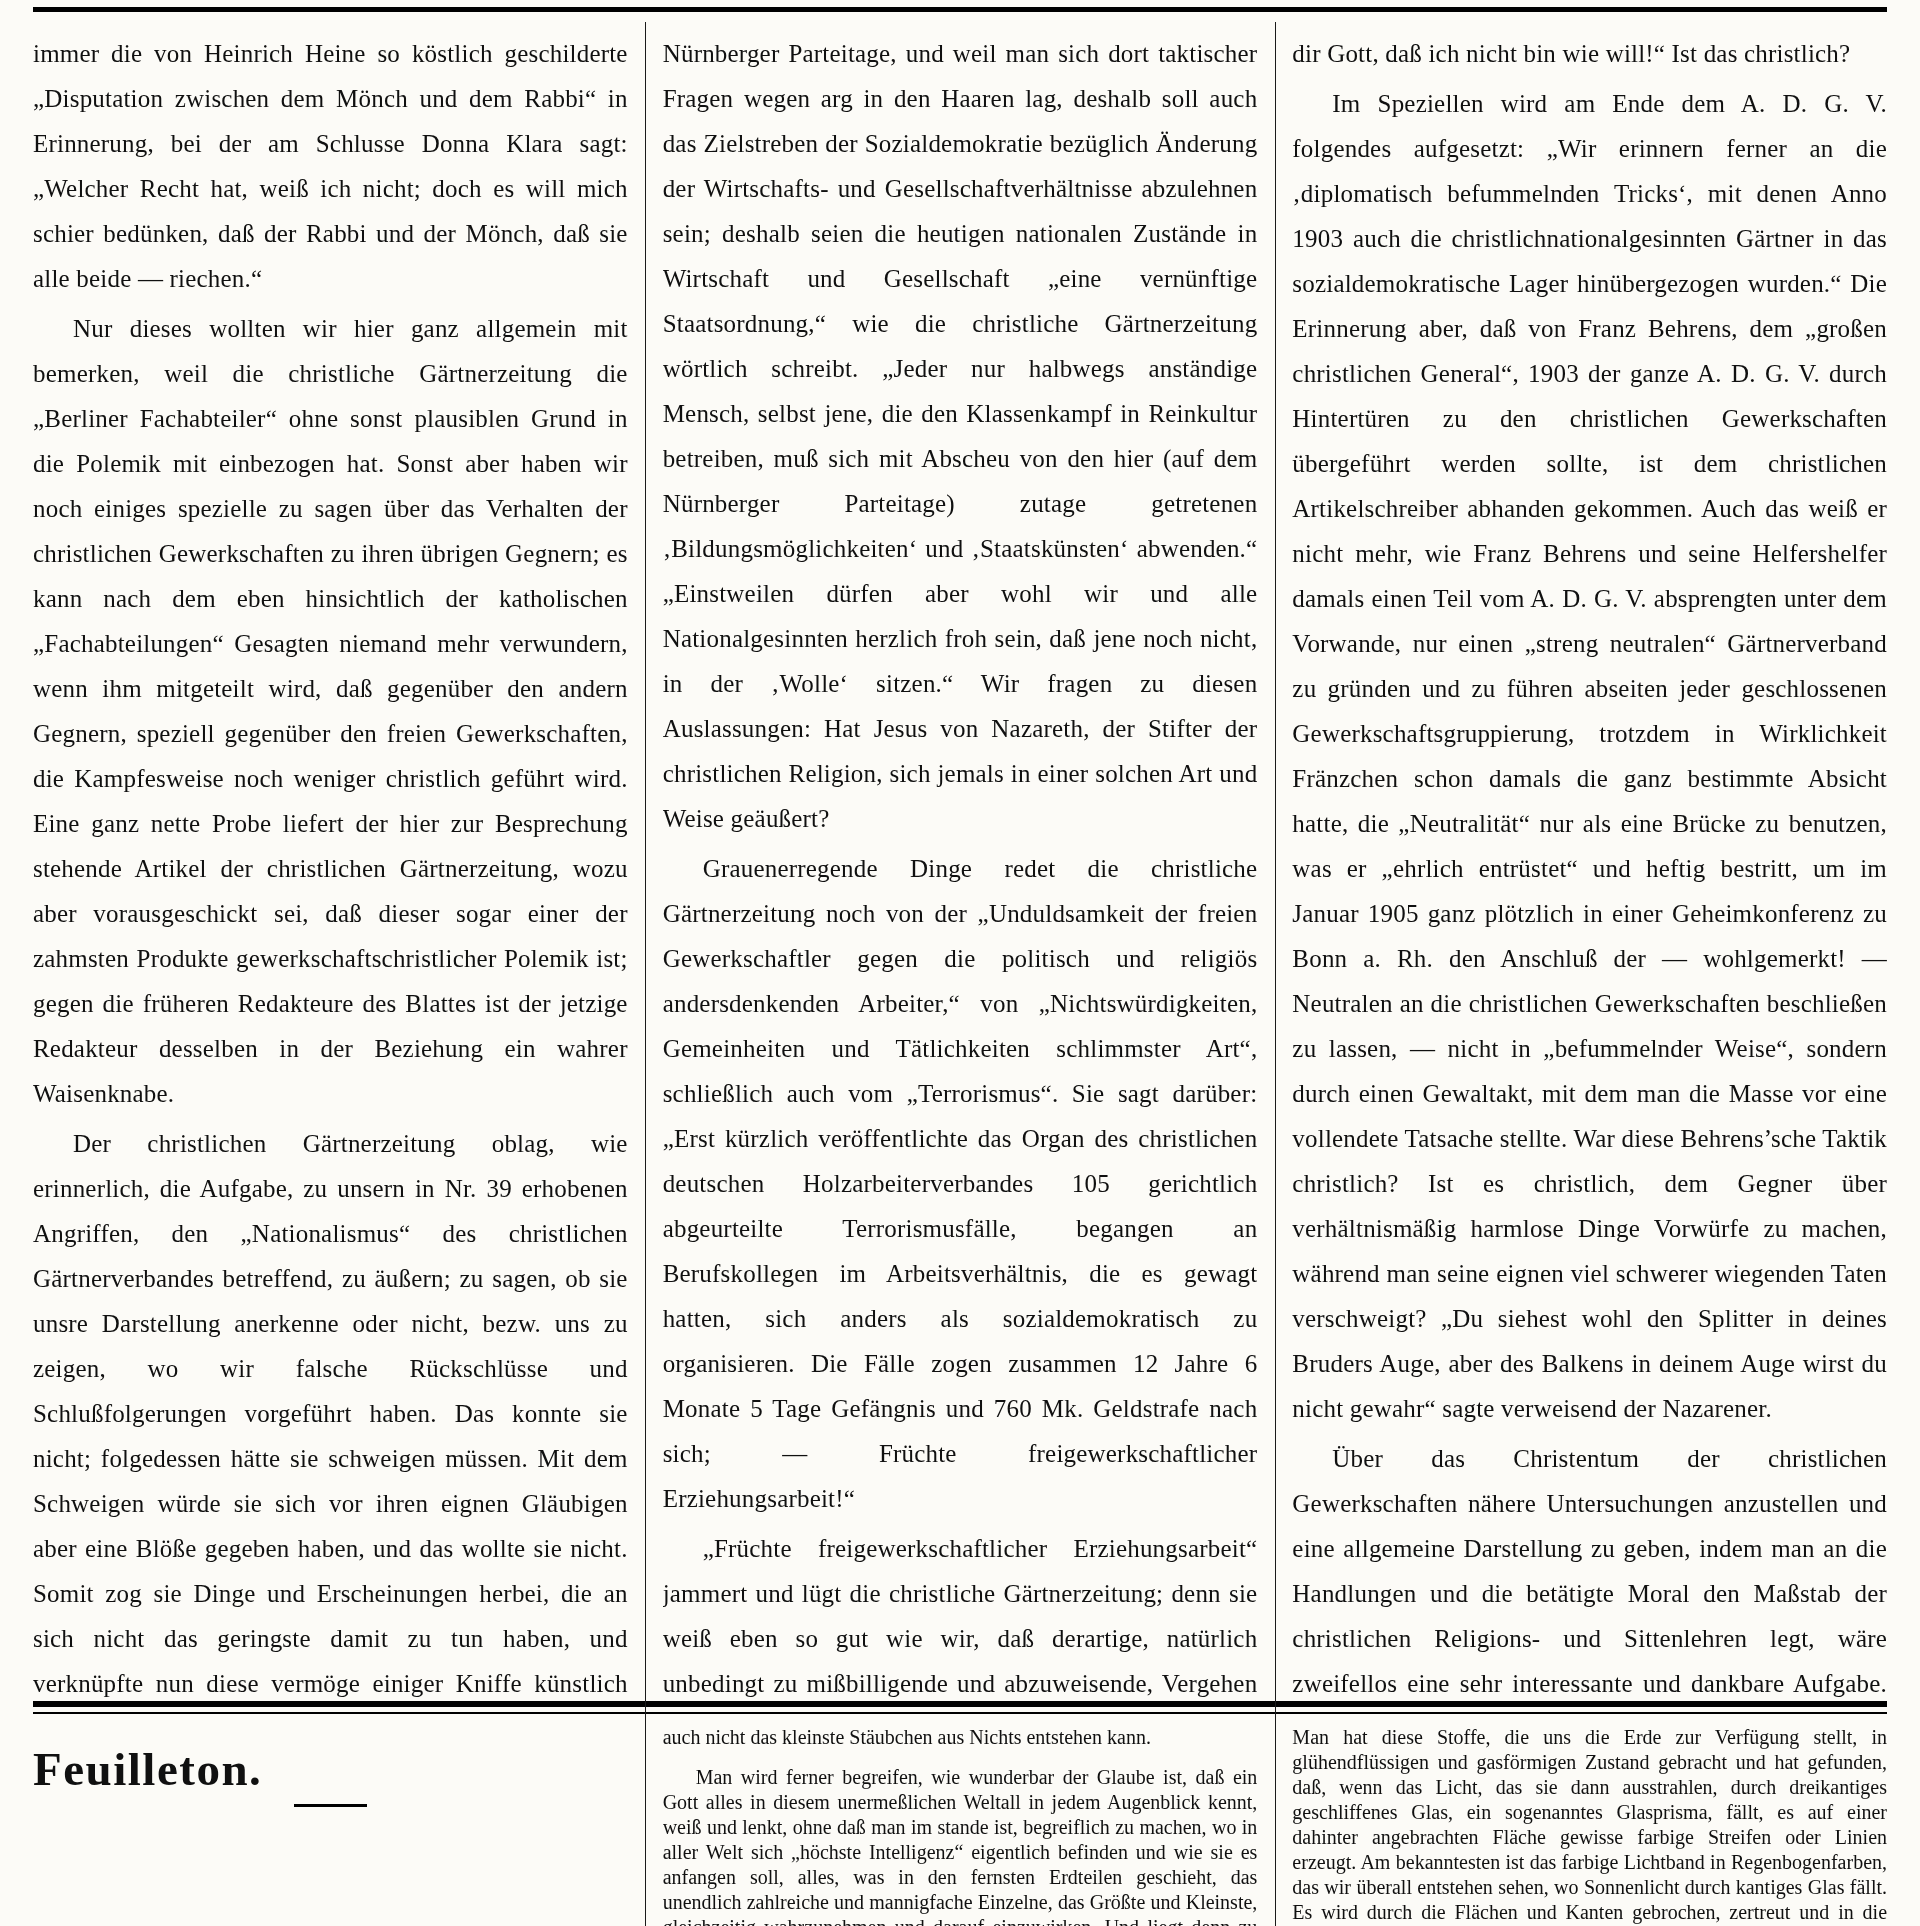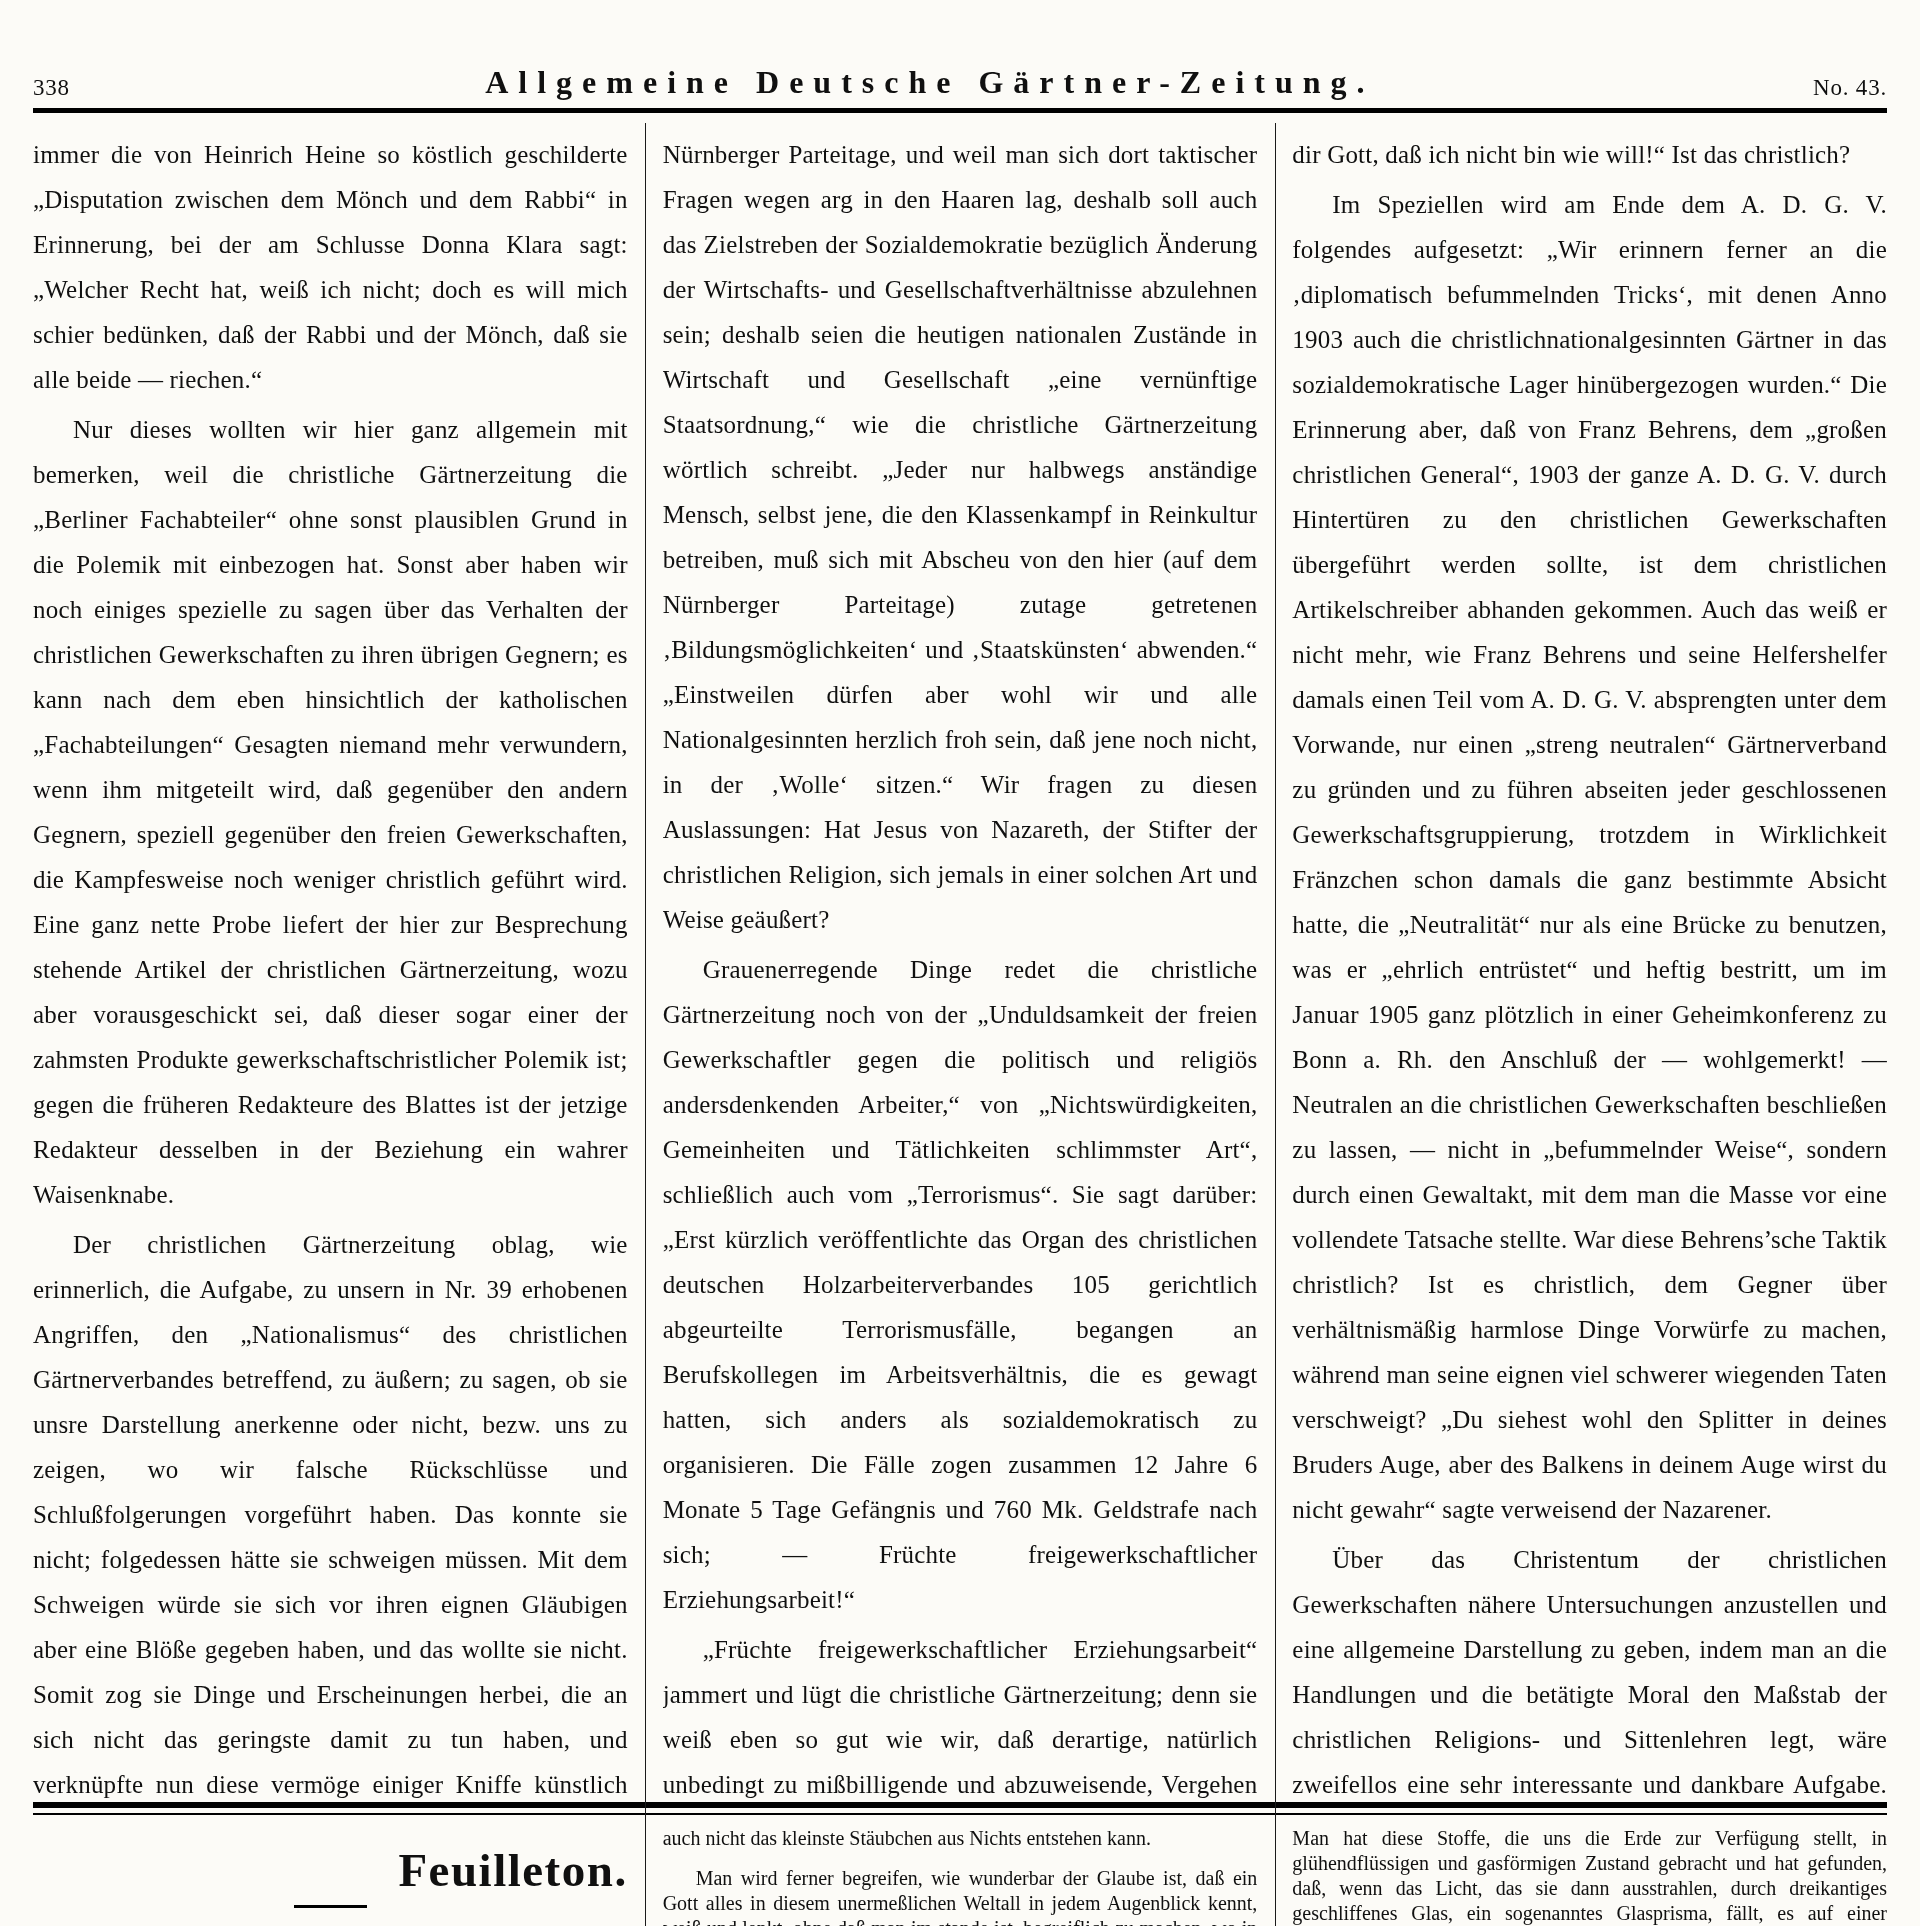--- a/index.html
+++ b/index.html
@@ -91,39 +91,34 @@
     margin: 0 0 15.4px 0;
     font-size: 20px;
     line-height: 25px;
     text-align: justify;
   }
   .feuilleton-row p.indent { text-indent: 33px; }
   .feuilleton-heading {
     margin: 17.3px 0 7.7px 0;
     font-size: 47px;
     font-weight: bold;
-    text-align: right;
+    text-align: left;
     letter-spacing: 1.5px;
   }
   .heading-divider {
     width: 73px; height: 2.7px;
     background: #000;
     margin: 0 auto 21px auto;
   }
 </style>
 </head>
 <body>
 
 <div class="page">
 
-  <div class="header">
-    <span class="page-num">338</span>
-    <span class="masthead">Allgemeine Deutsche Gärtner-Zeitung.</span>
-    <span class="issue-num">No. 43.</span>
-  </div>
   <div class="header-rule"></div>
 
   <div class="content">
     <div class="col-rule r1"></div>
     <div class="col-rule r2"></div>
 
     <section class="main-row">
       <div class="col">
         <p>immer die von Heinrich Heine so köstlich geschilderte „Disputation zwischen dem Mönch und dem Rabbi“ in Erinnerung, bei der am Schlusse Donna Klara sagt: „Welcher Recht hat, weiß ich nicht; doch es will mich schier bedünken, daß der Rabbi und der Mönch, daß sie alle beide — riechen.“</p>
         <p class="indent">Nur dieses wollten wir hier ganz allgemein mit bemerken, weil die christliche Gärtnerzeitung die „Berliner Fachabteiler“ ohne sonst plausiblen Grund in die Polemik mit einbezogen hat. Sonst aber haben wir noch einiges spezielle zu sagen über das Verhalten der christlichen Gewerkschaften zu ihren übrigen Gegnern; es kann nach dem eben hinsichtlich der katholischen „Fachabteilungen“ Gesagten niemand mehr verwundern, wenn ihm mitgeteilt wird, daß gegenüber den andern Gegnern, speziell gegenüber den freien Gewerkschaften, die Kampfesweise noch weniger christlich geführt wird. Eine ganz nette Probe liefert der hier zur Besprechung stehende Artikel der christlichen Gärtnerzeitung, wozu aber vorausgeschickt sei, daß dieser sogar einer der zahmsten Produkte gewerkschaftschristlicher Polemik ist; gegen die früheren Redakteure des Blattes ist der jetzige Redakteur desselben in der Beziehung ein wahrer Waisenknabe.</p>

